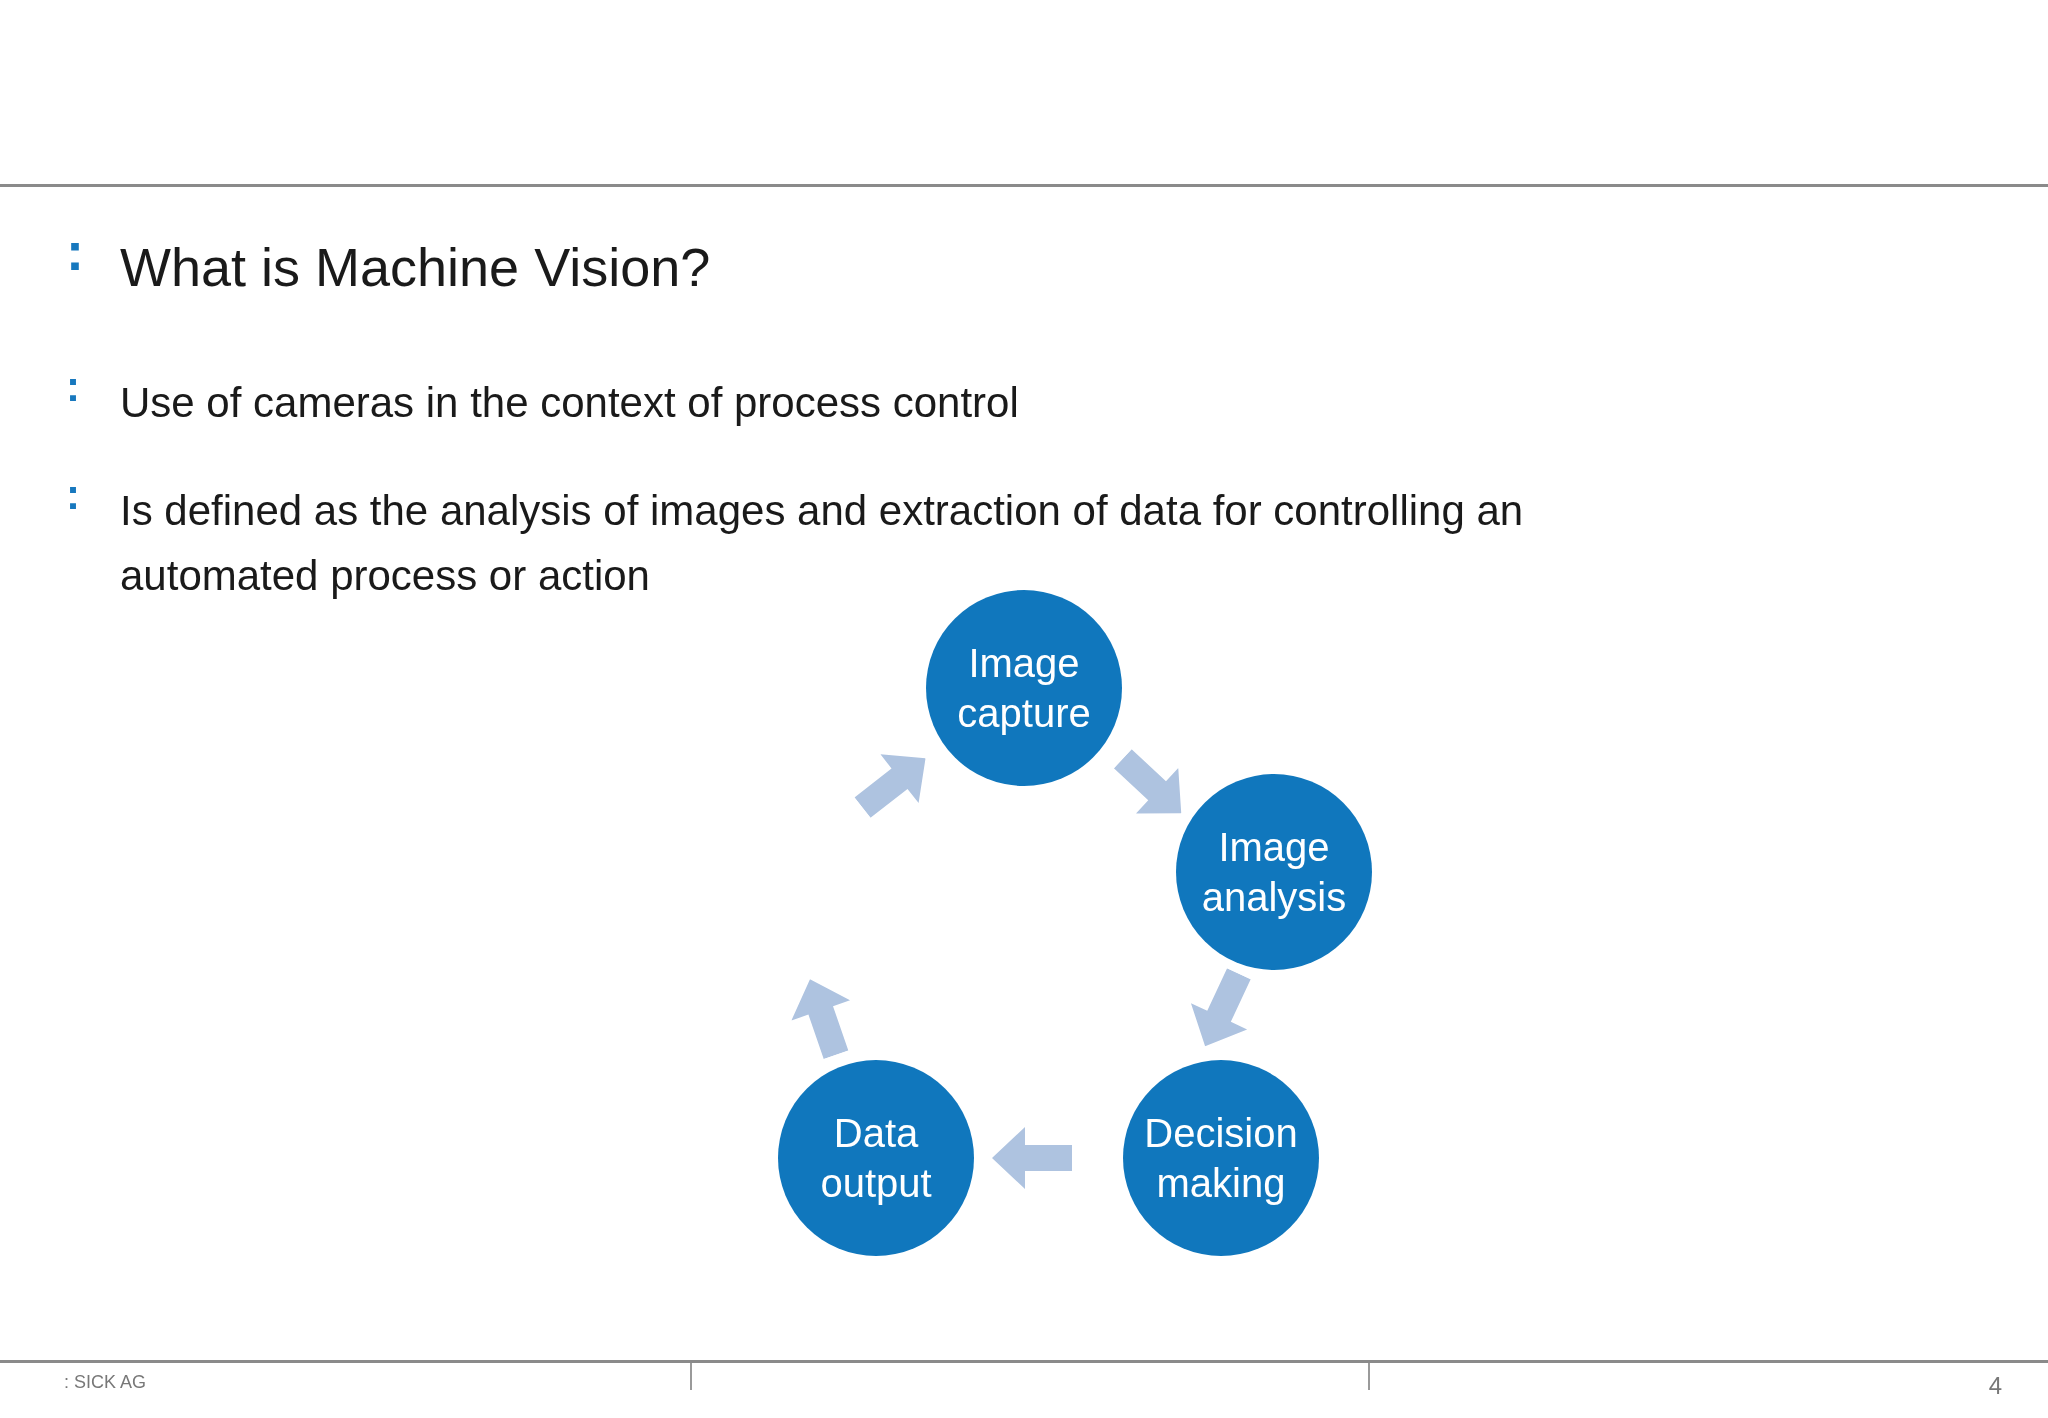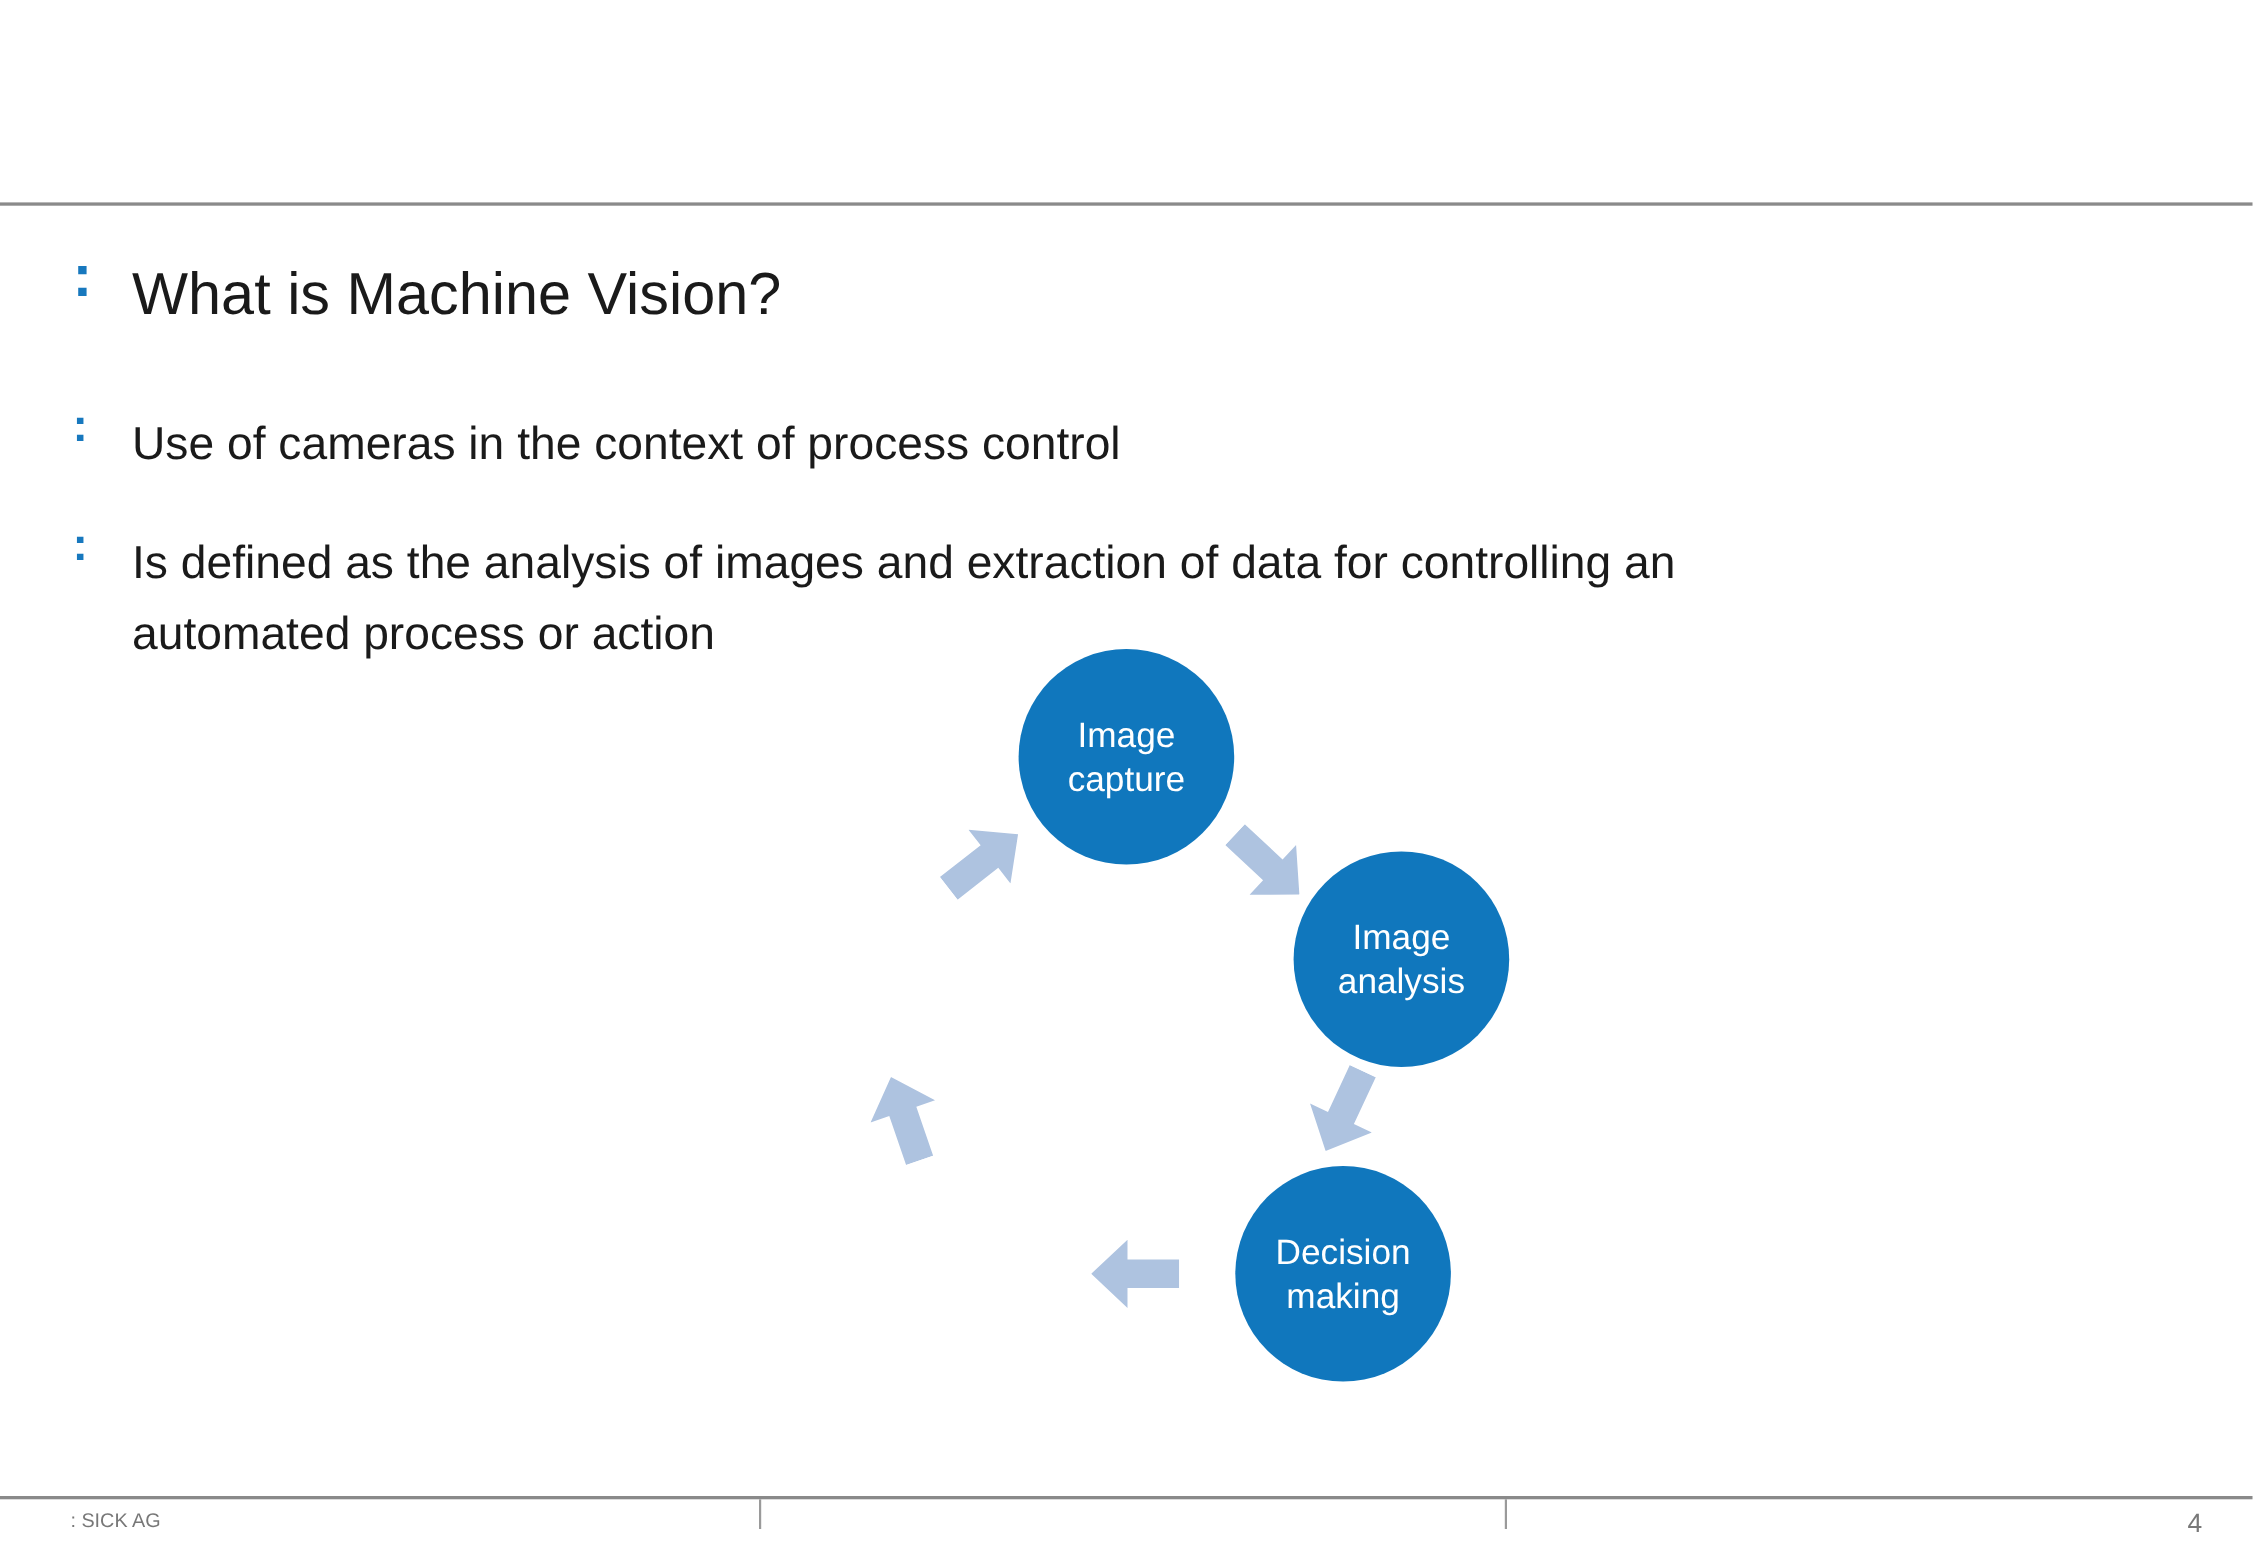--- a/index.html
+++ b/index.html
@@ -55,21 +55,21 @@
     width: 196px; height: 196px;
     border-radius: 50%;
     background: #1077bd;
     display: flex;
     align-items: center;
     justify-content: center;
     text-align: center;
   }
   .cycle-node .node-label {
     color: #ffffff;
-    font-size: 32px;
+    font-size: 40px;
     line-height: 1.25;
     white-space: pre-line;
   }
   .node-capture  { left: 926px;  top: 590px; }
   .node-analysis { left: 1176px; top: 774px; }
   .node-decision { left: 1123px; top: 1060px; }
   .node-data     { left: 778px;  top: 1060px; }
   .node-repeat   { left: 680px;  top: 774px; }
 
   .cycle-arrow {
@@ -157,20 +157,24 @@
 capture</span>
   </div>
   <div class="cycle-node node-analysis">
     <span class="node-label">Image
 analysis</span>
   </div>
   <div class="cycle-node node-decision">
     <span class="node-label">Decision
 making</span>
   </div>
+  <div class="cycle-node node-data">
+    <span class="node-label">Data
+output</span>
+  </div>
 
   <div class="footer-line"></div>
   <div class="footer-tick tick-1"></div>
   <div class="footer-tick tick-2"></div>
   <div class="footer-text">: SICK AG</div>
   <div class="page-number">4</div>
 
 </div>
 
 </body></html>

